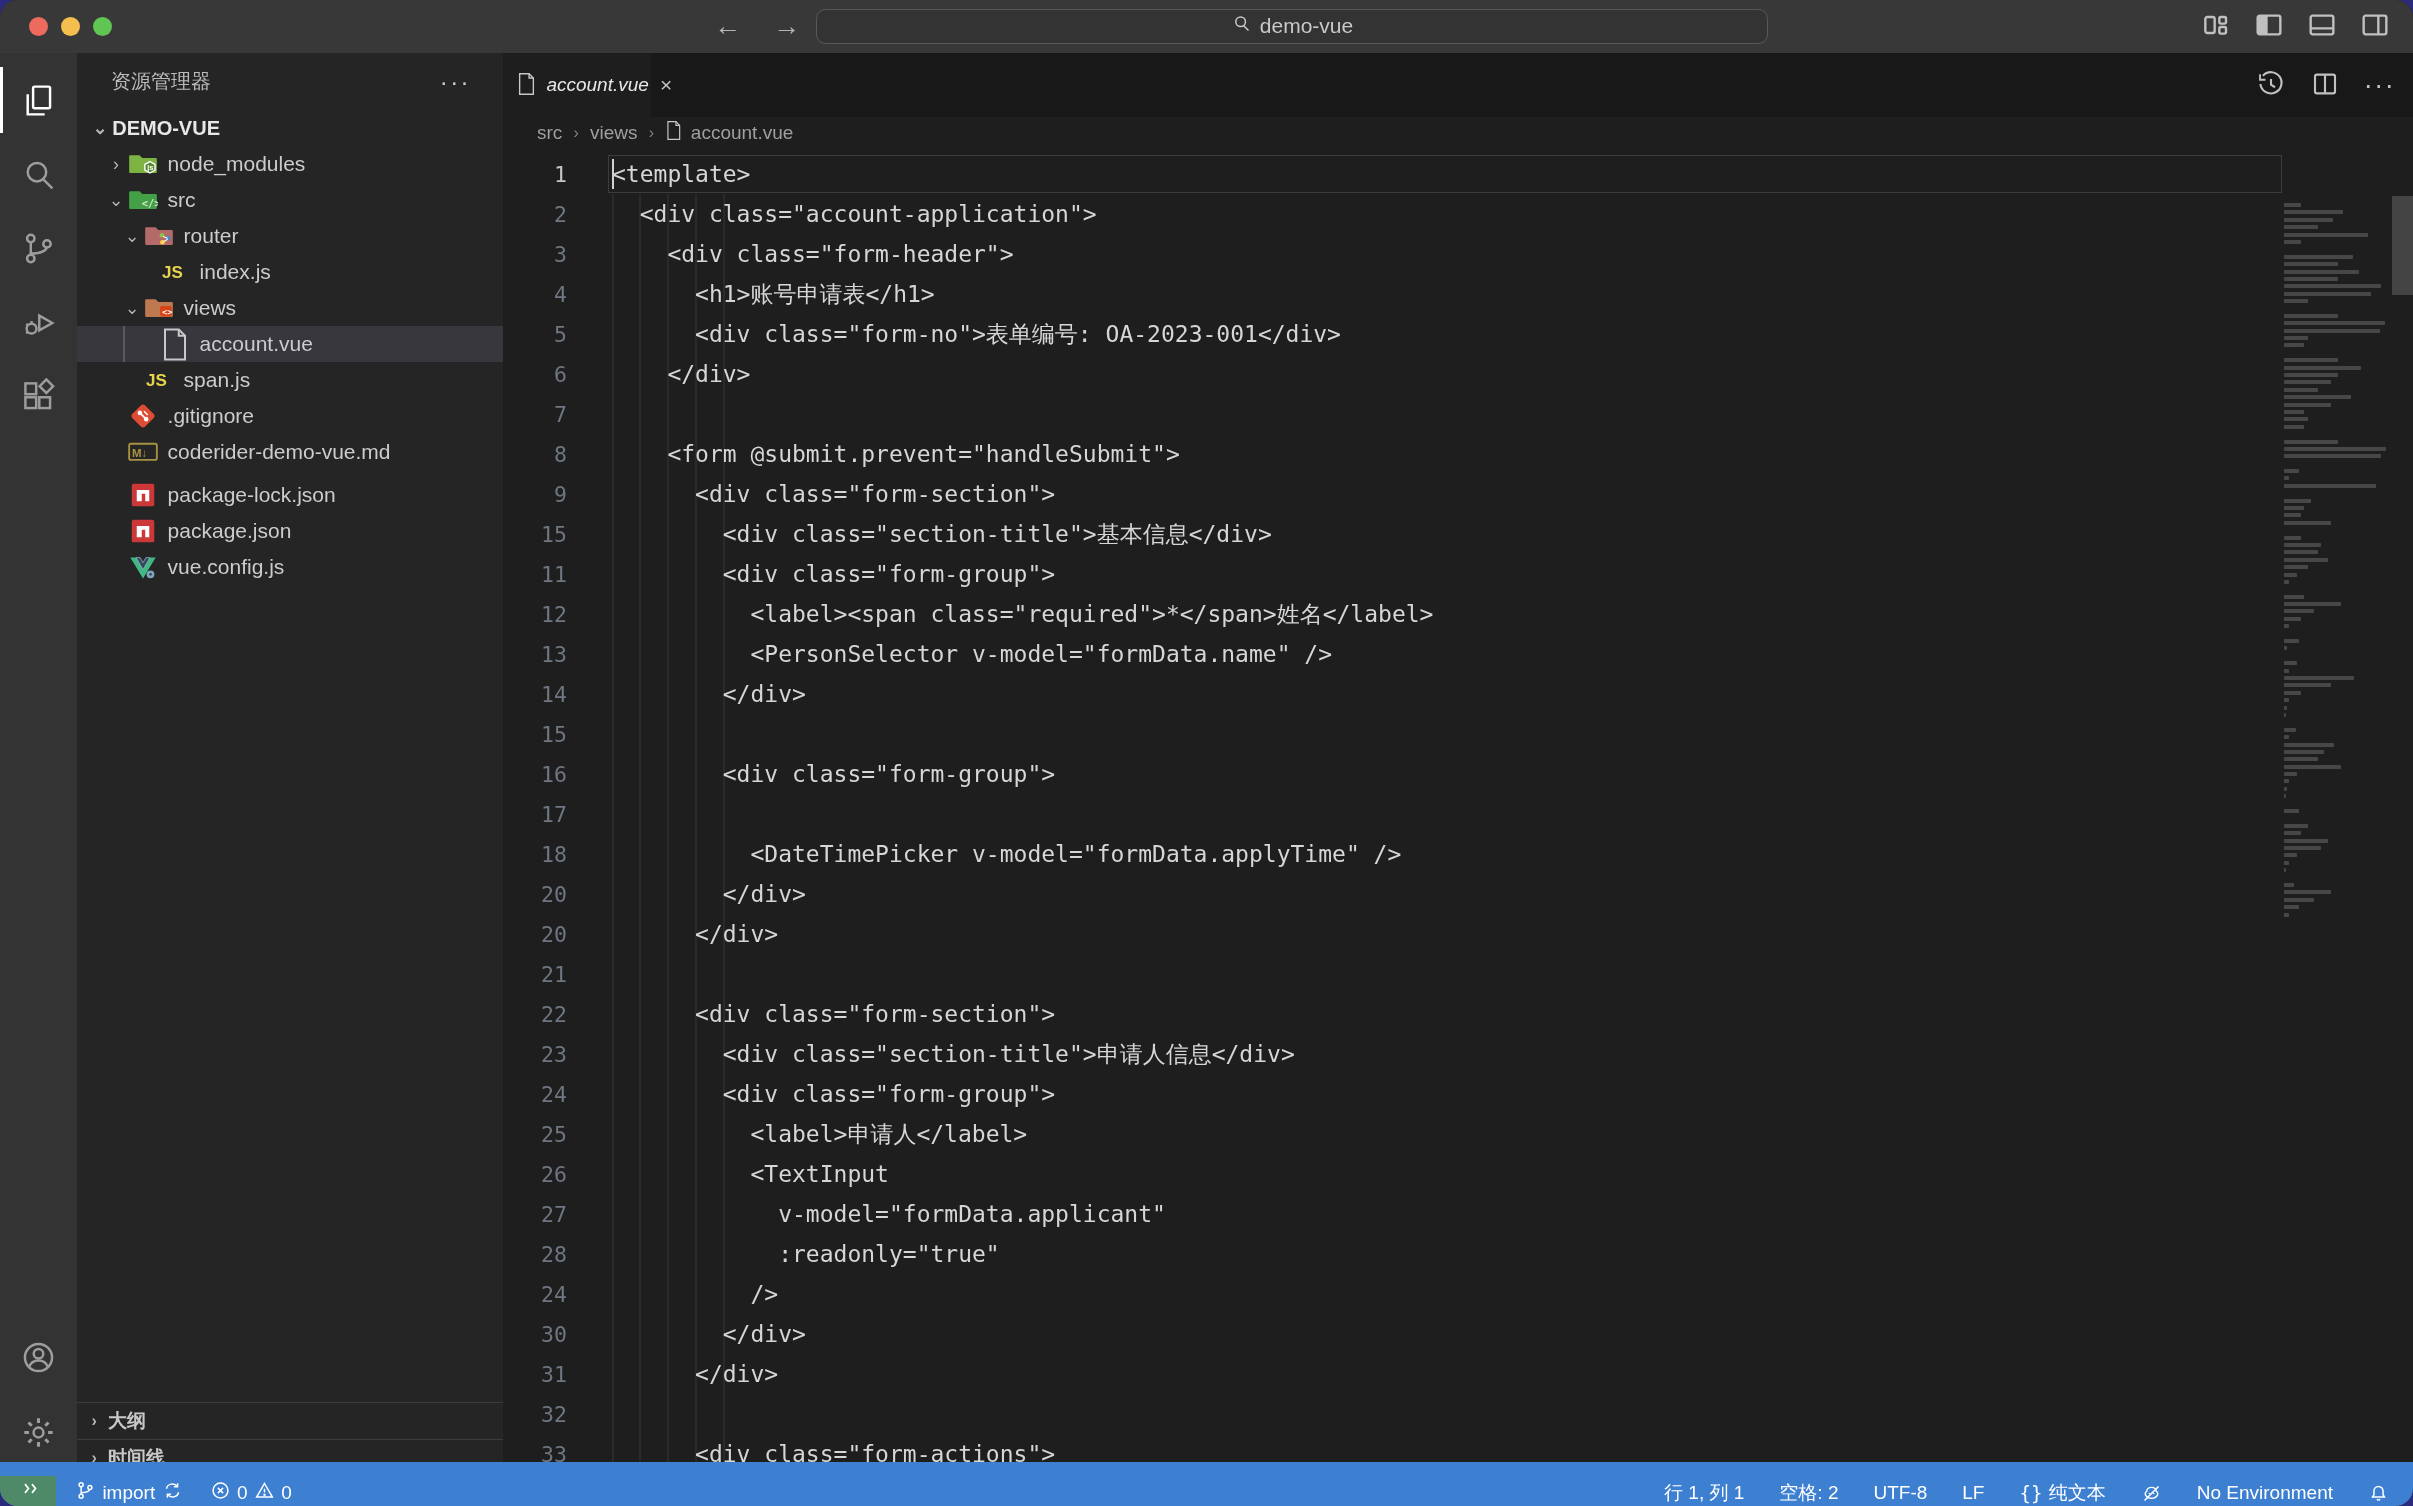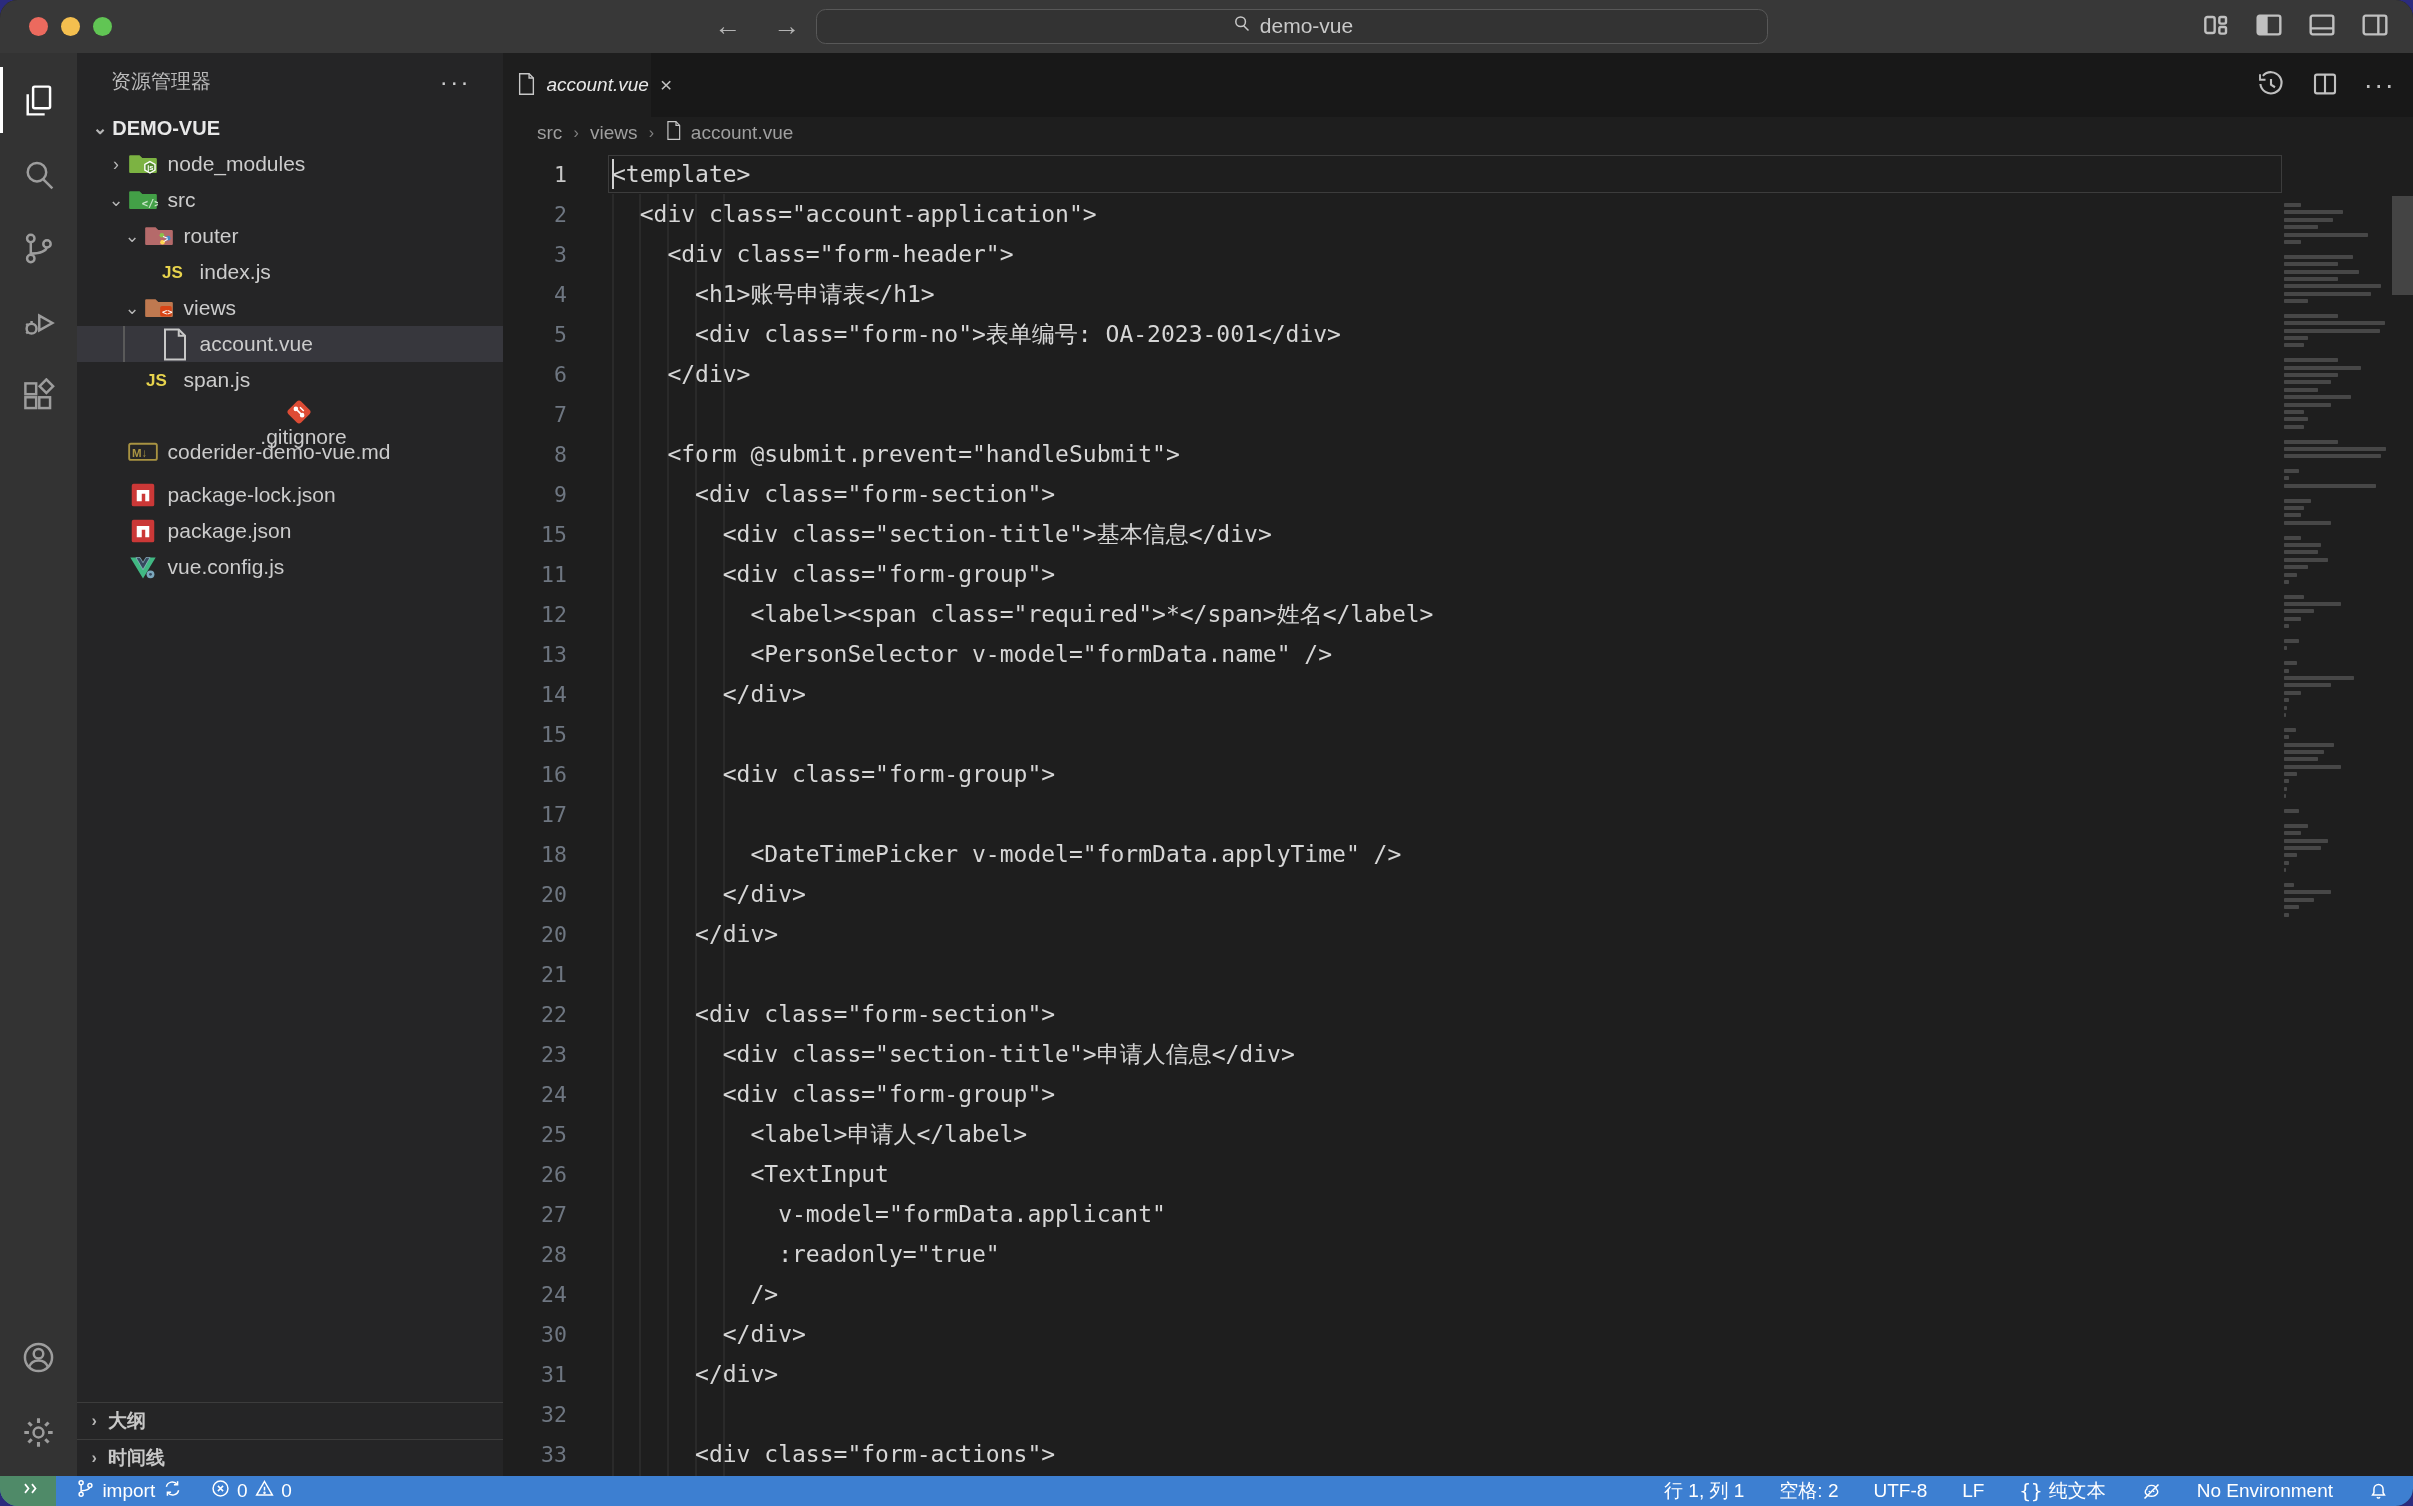--- a/index.html
+++ b/index.html
@@ -64,21 +64,21 @@
   .cur-box { position:absolute; left:105px; right:131px; top:0.8px; bottom:0.8px; border:1.6px solid #3c3c3c; }
   .cursor-caret { position:absolute; left:109px; top:4.8px; height:30px; width:2.4px; background:#d0d0d0; }
   .indent-guides { position:absolute; top:40px; bottom:0; left:0; pointer-events:none; }
   .iguide { position:absolute; top:0; bottom:0; width:1.6px; background:rgba(255,255,255,0.055); }
 
   .minimap { position:absolute; right:24px; top:49px; width:105px; bottom:0; }
   .mm-line { height:4px; margin-bottom:3.4px; background:#6a6a6a; opacity:0.55; border-radius:0.8px; }
   .vscroll { position:absolute; right:0; top:42px; width:21px; height:99px; background:rgba(140,140,140,0.35); }
 
   
-  .statusbar { position:absolute; left:0; right:0; bottom:0; height:30px; background:#3d7fd1; color:#ffffff; font-size:19px; display:flex; align-items:center; }
+  .statusbar { position:absolute; left:0; right:0; bottom:0; height:44px; background:#3d7fd1; color:#ffffff; font-size:19px; display:flex; align-items:flex-end; }
   .remote { width:56px; height:30px; background:#4f8a68; display:flex; align-items:center; justify-content:center; flex:none; }
   .remote svg { width:21px; height:21px; }
   .sb-item { display:flex; align-items:center; gap:6.4px; white-space:nowrap; }
   .sb-left { display:flex; align-items:center; gap:27px; margin-left:19px; }
   .sb-right { margin-left:auto; display:flex; align-items:center; gap:35px; margin-right:24px; }
   .statusbar svg { width:21px; height:21px; }
 
   .mono { font-family:"DejaVu Sans Mono", monospace; }
 </style>
 </head>
@@ -273,21 +273,21 @@
         </div>
         <div class="trow" style="padding-left: 43px;">
           <span class="chev"></span>
           <span class="ticon">
             <svg viewBox="0 0 30 24" style="font-size:26px">
               <text x="2" y="18" font-family="Liberation Sans,sans-serif" font-weight="bold" font-size="17" fill="#e8d44d">JS</text>
             </svg>
           </span>
           <span>span.js</span>
         </div>
-        <div class="trow" style="padding-left: 27px; flex-direction: column;">
+        <div class="trow" style="padding-left: 27px;">
           <span class="chev"></span>
           <span class="ticon">
             <svg viewBox="0 0 24 24">
               <rect x="4.8" y="4.8" width="14.4" height="14.4" rx="2.5" transform="rotate(45 12 12)" fill="#dd4c35"></rect>
               <g stroke="#fff" stroke-width="1.3" fill="#fff">
                 <circle cx="9.5" cy="9.5" r="1.2"></circle>
                 <circle cx="14.5" cy="14.5" r="1.2"></circle>
                 <path d="M10.3 10.3l3.4 3.4" fill="none"></path>
                 <path d="M12.8 8.2l3 3" fill="none" stroke-width="1.1"></path>
               </g>

